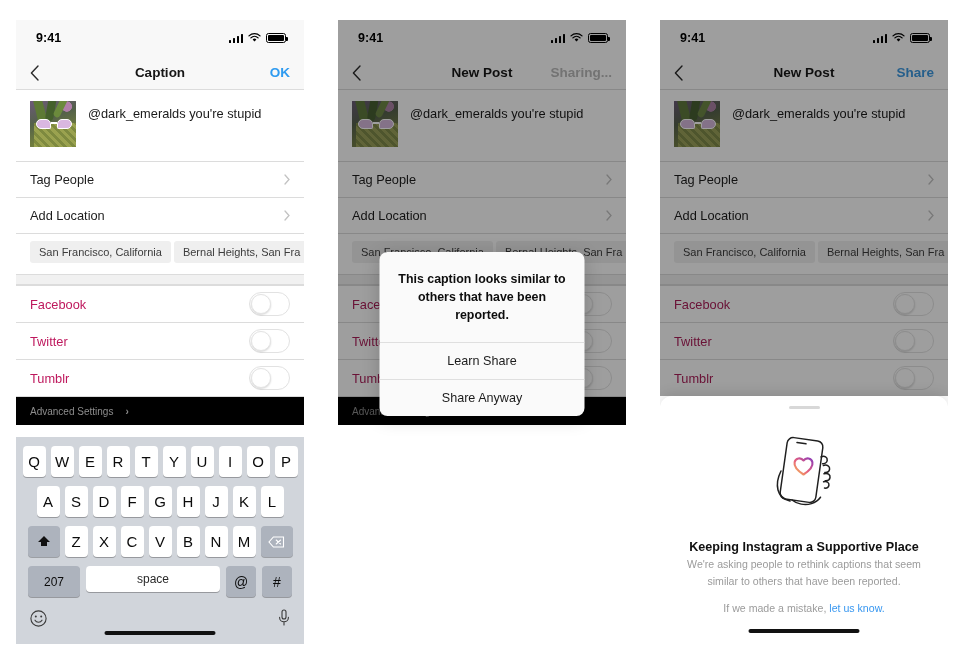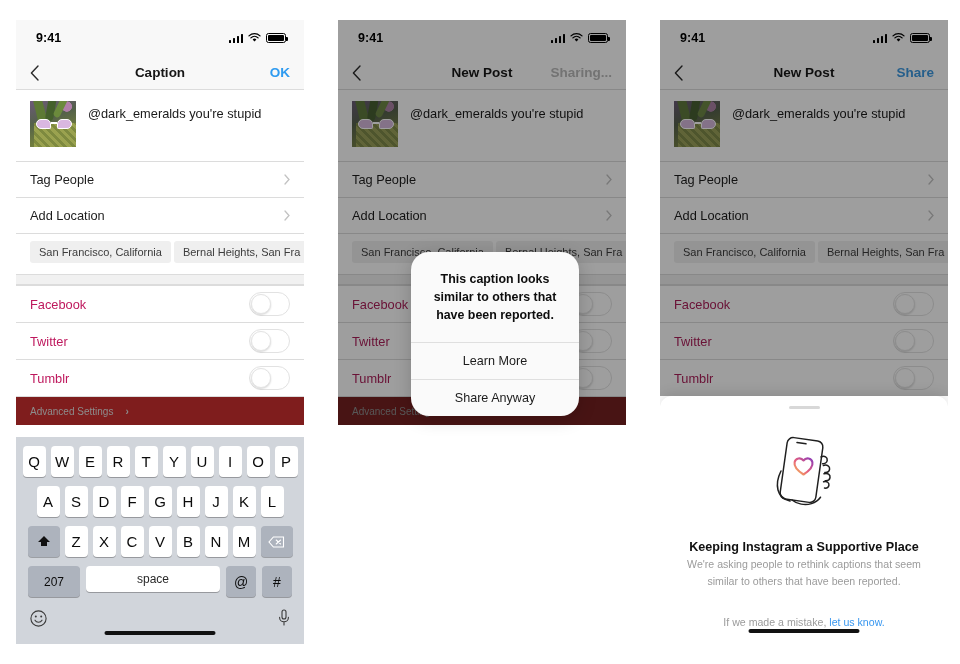--- a/index.html
+++ b/index.html
@@ -111,21 +111,21 @@
     margin-left:auto;width:41px;height:24px;border-radius:13px;
     background:#ffffff;border:1.1px solid #e2e2e2;position:relative;box-sizing:border-box;
   }
   .switch i{
     position:absolute;left:1px;top:1px;width:20px;height:20px;border-radius:50%;
     background:#ffffff;border:1px solid #e4e4e4;box-sizing:border-box;
     box-shadow:0 1px 2px rgba(0,0,0,.16);display:block;
   }
   .advanced{
     padding:9px 14px 8px 14px;font-size:10px;color:#8d8d8d;border-top:.8px solid #dcdcdc;
-    display:flex;align-items:center;gap:12px;background:#7f1d1d;
+    display:flex;align-items:center;gap:12px;background:#000000;
   }
   .advanced .arrow{font-size:10px;font-weight:700;}
 
   
   .keyboard{
     position:absolute;left:0;right:0;bottom:0;height:207px;background:#d1d5db;
     padding-top:9px;box-sizing:border-box;
   }
   .kb-row{display:flex;justify-content:center;gap:5px;margin-bottom:9px;padding:0 3px;}
   .key{
@@ -144,23 +144,22 @@
   .kb-bottom svg{display:block;}
   .home-bar{
     position:absolute;left:50%;transform:translateX(-50%);bottom:9px;
     width:111px;height:4.5px;border-radius:3px;background:#111;
   }
 
   
   .scrim{position:absolute;inset:0;background:rgba(0,0,0,0);}
   .alert{
     position:absolute;left:50%;top:232px;transform:translateX(-50%);
-    width:168px;background:#fafafa;border-radius:18px;overflow:hidden;
+    width:205px;background:#fafafa;border-radius:8px;overflow:hidden;
     box-shadow:0 3px 18px rgba(0,0,0,.18);
-    margin-left:13px;
   }
   .alert-body{padding:19px 17px 17px 17px;text-align:center;}
   .alert-title{font-size:12.4px;font-weight:700;color:#0d0d0d;line-height:1.45;}
   .alert-btn{
     height:36px;display:flex;align-items:center;justify-content:center;
     border-top:.8px solid #dfdfdf;font-size:12.6px;color:#1c1c1c;
   }
   .alert-btn.primary{color:#3897f0;font-weight:700;}
 
   
@@ -174,21 +173,21 @@
   .sheet-illus{margin-top:26px;}
   .sheet-illus svg{display:block;}
   .sheet-h1{
     margin-top:17px;text-align:center;font-size:12.6px;font-weight:700;color:#101010;
     line-height:1.45;
   }
   .sheet-p{
     text-align:center;font-size:10.6px;color:#9b9b9b;line-height:1.55;
     width:240px;
   }
-  .sheet-p2{margin-top:27px;text-align:right;font-size:10.6px;color:#9b9b9b;}
+  .sheet-p2{margin-top:13px;text-align:right;font-size:10.6px;color:#9b9b9b;}
   .sheet-p2 a{color:#3897f0;text-decoration:none;}
   .sheet-home{
     position:absolute;left:50%;transform:translateX(-50%);bottom:11px;
     width:111px;height:4.5px;border-radius:3px;background:#111;
   }
 </style>
 </head>
 <body>
 
 <div class="stage">
@@ -463,21 +462,21 @@
         </div>
         <div class="home-bar"></div>
       </div>
 
       <div class="scrim"></div>
 
       <div class="alert">
         <div class="alert-body">
           <div class="alert-title">This caption looks similar to others that have been reported.</div>
         </div>
-        <div class="alert-btn">Learn More</div>
+        <div class="alert-btn">Learn Share</div>
         <div class="alert-btn">Share Anyway</div>
       </div>
     </div>
   </div>
 
   <div class="phone dim" id="phone3">
     <div class="screen">
       <div class="screen-content">
 
         <div class="statusbar plain">

